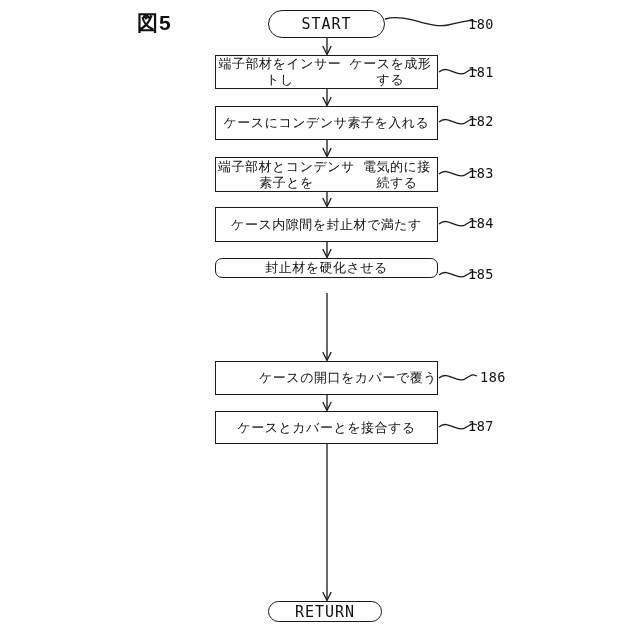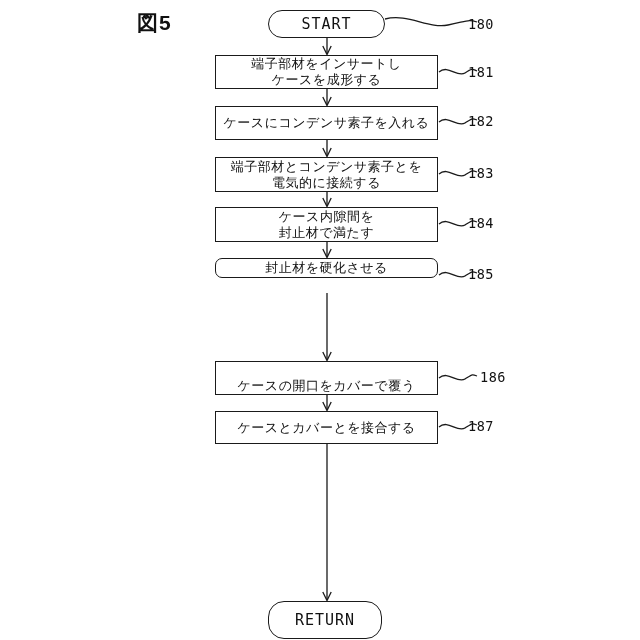--- a/index.html
+++ b/index.html
@@ -33,30 +33,30 @@
     display: flex;
     align-items: center;
     justify-content: center;
     font-family: "DejaVu Sans Mono", monospace;
     font-size: 15px;
     letter-spacing: 1px;
     color: #111111;
     box-sizing: border-box;
   }
   .terminal.start { left: 268px; top: 10px; width: 117px; height: 28px; }
-  .terminal.return { left: 268px; top: 601px; width: 114px; height: 38px; }
+  .terminal.return { left: 268px; top: 601px; width: 114px; height: 21px; }
   .step {
     position: absolute;
     left: 215px;
     width: 223px;
     height: 34px;
     border: 1.5px solid #1a1a1a;
     background: #ffffff;
     display: flex;
-    flex-direction: column;
+    flex-direction: row;
     justify-content: center;
     align-items: center;
     text-align: center;
     font-size: 13px;
     line-height: 16px;
     letter-spacing: 0.5px;
     box-sizing: border-box;
   }
   .step-181 { top: 55px; }
   .step-182 { top: 106px; }

